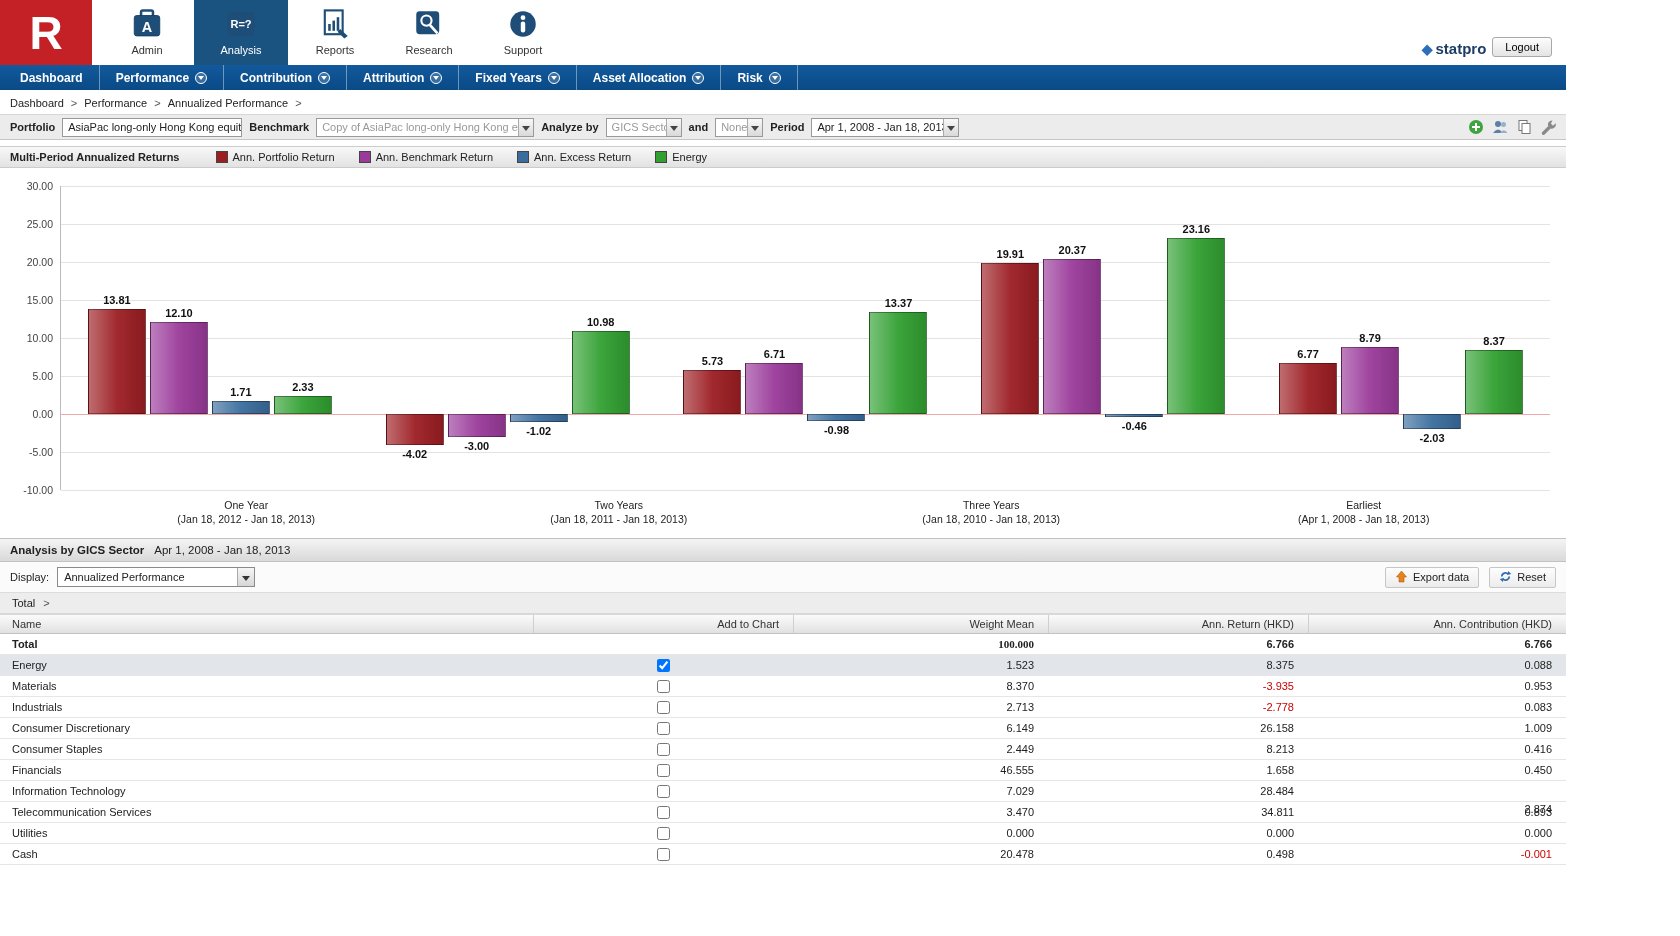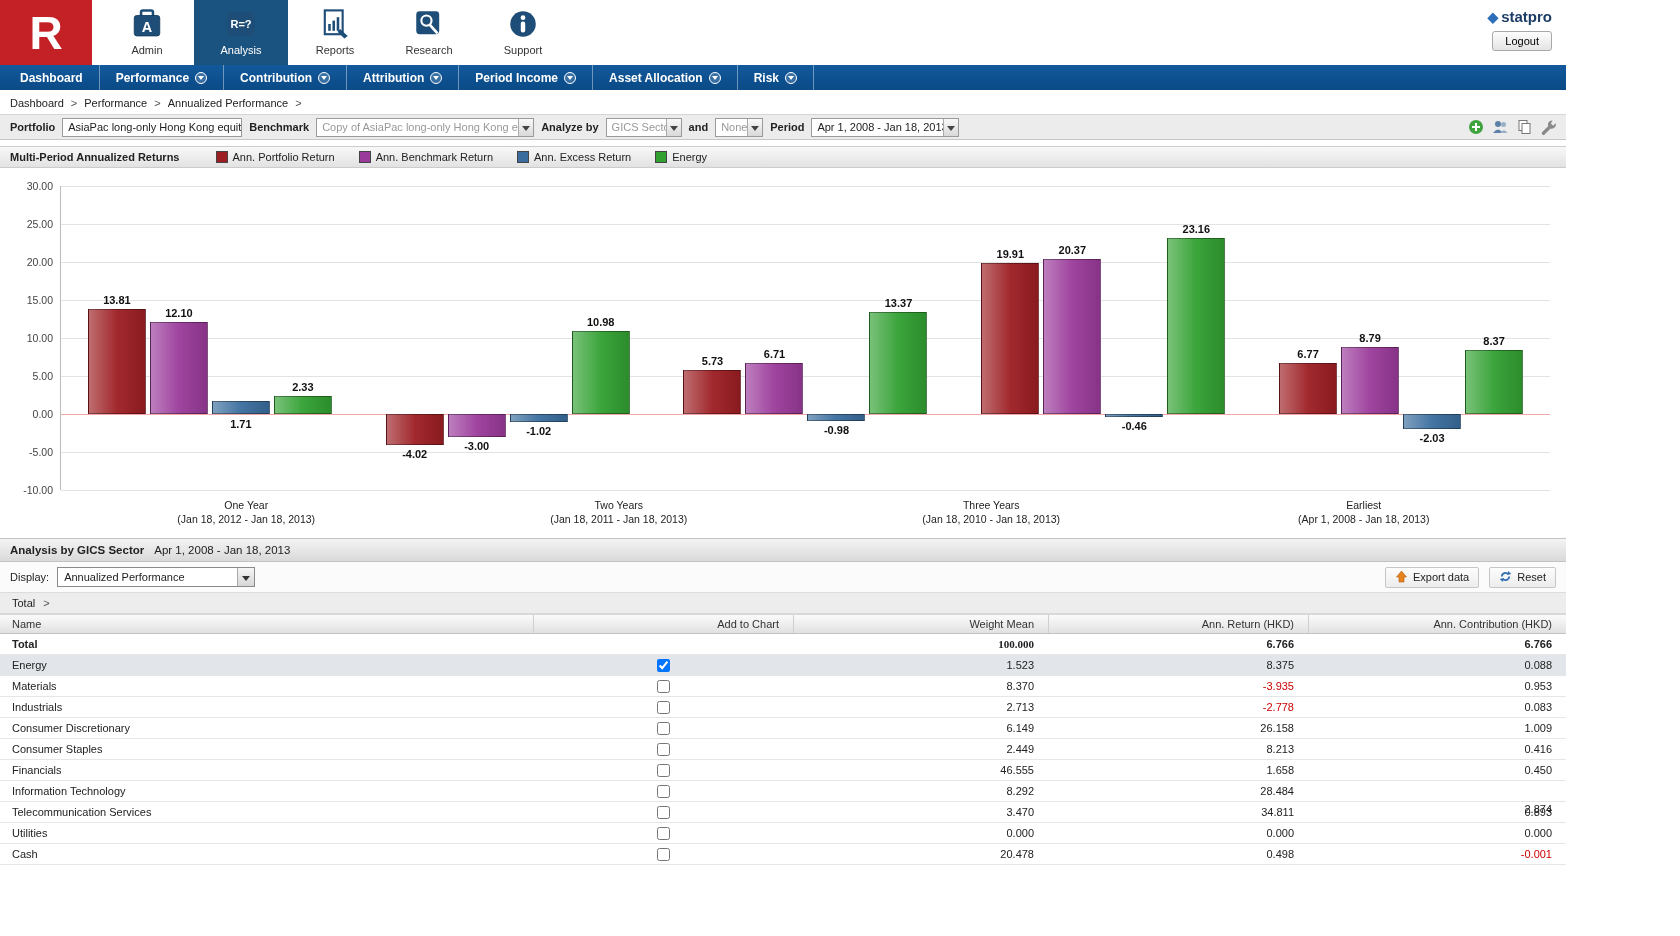--- a/index.html
+++ b/index.html
@@ -18,21 +18,21 @@
     font-size: 46px; font-weight: bold; cursor: pointer;
   }
   .tabs { display: flex; margin-left: 8px; }
   .tab {
     width: 94px; display: flex; flex-direction: column; align-items: center;
     padding-top: 5px; cursor: pointer; color: #333;
   }
   .tab.selected { background: #1b5380; color: #fff; }
   .tab-icon { width: 38px; height: 38px; display: flex; align-items: center; justify-content: center; }
   .tab-label { font-size: 11px; margin-top: 1px; }
-  .topbar-right { margin-left: auto; display: flex; flex-direction: column; align-items: flex-end; padding: 8px 14px; gap: 6px; }
+  .topbar-right { margin-left: auto; display: flex; flex-direction: row; align-items: flex-end; padding: 8px 14px; gap: 6px; }
   .brand { font-size: 15px; font-weight: bold; color: #1d3d66; display: flex; align-items: center; gap: 3px; }
   .diamond::before { content: "◆"; color: #2e6fba; font-size: 14px; }
   .logout {
     font-size: 11px; font-family: "Liberation Sans", sans-serif; padding: 3px 12px;
     background: linear-gradient(#fdfdfd, #e4e4e4); border: 1px solid #a8a8a8; border-radius: 3px; cursor: pointer;
   }
 
   
   .menubar {
     height: 25px; background: linear-gradient(#12599c, #0a4a86);
@@ -228,21 +228,21 @@
       </div>
       <div class="menu-item">
         <span class="menu-label">Contribution</span>
         <span class="dd-circle"></span>
       </div>
       <div class="menu-item">
         <span class="menu-label">Attribution</span>
         <span class="dd-circle"></span>
       </div>
       <div class="menu-item">
-        <span class="menu-label">Period Income</span>
+        <span class="menu-label">Fixed Years</span>
         <span class="dd-circle"></span>
       </div>
       <div class="menu-item">
         <span class="menu-label">Asset Allocation</span>
         <span class="dd-circle"></span>
       </div>
       <div class="menu-item">
         <span class="menu-label">Risk</span>
         <span class="dd-circle"></span>
       </div>
@@ -354,21 +354,21 @@
         <div class="ylabel" style="top: 87.5%;">-5.00</div>
         <div class="gridline" style="top: 100%;"></div>
         <div class="ylabel" style="top: 100%;">-10.00</div>
         <div class="bar-groups">
           <div class="bar-group">
             <div class="bar" style="left: calc(50% - 122px); width: 58px; background-color: rgb(156, 30, 35); top: 40.475%; height: 34.525%;"></div>
             <div class="bar-value" style="left: calc(50% - 122px); width: 58px; top: calc(40.475% - 15px);">13.81</div>
             <div class="bar" style="left: calc(50% - 60px); width: 58px; background-color: rgb(154, 58, 154); top: 44.75%; height: 30.25%;"></div>
             <div class="bar-value" style="left: calc(50% - 60px); width: 58px; top: calc(44.75% - 15px);">12.10</div>
             <div class="bar" style="left: calc(50% + 2px); width: 58px; background-color: rgb(58, 109, 157); top: 70.725%; height: 4.275%;"></div>
-            <div class="bar-value" style="left: calc(50% + 2px); width: 58px; top: calc(70.725% - 15px); margin-top: 32px;">1.71</div>
+            <div class="bar-value" style="left: calc(50% + 2px); width: 58px; top: calc(70.725% - 15px);">1.71</div>
             <div class="bar" style="left: calc(50% + 64px); width: 58px; background-color: rgb(49, 160, 49); top: 69.175%; height: 5.825%;"></div>
             <div class="bar-value" style="left: calc(50% + 64px); width: 58px; top: calc(69.175% - 15px);">2.33</div>
           </div>
           <div class="bar-group">
             <div class="bar" style="left: calc(50% - 122px); width: 58px; background-color: rgb(156, 30, 35); top: 75%; height: 10.05%;"></div>
             <div class="bar-value" style="left: calc(50% - 122px); width: 58px; top: calc(85.05% + 3px);">-4.02</div>
             <div class="bar" style="left: calc(50% - 60px); width: 58px; background-color: rgb(154, 58, 154); top: 75%; height: 7.5%;"></div>
             <div class="bar-value" style="left: calc(50% - 60px); width: 58px; top: calc(82.5% + 3px);">-3.00</div>
             <div class="bar" style="left: calc(50% + 2px); width: 58px; background-color: rgb(58, 109, 157); top: 75%; height: 2.55%;"></div>
             <div class="bar-value" style="left: calc(50% + 2px); width: 58px; top: calc(77.55% + 3px); text-align: center;">-1.02</div>
@@ -530,21 +530,21 @@
           </div>
           <div class="cell num" style="width: 255px;">46.555</div>
           <div class="cell num" style="width: 260px;">1.658</div>
           <div class="cell num" style="width: 258px;">0.450</div>
         </div>
         <div class="trow">
           <div class="cell name">Information Technology</div>
           <div class="cell check" style="width: 260px;">
             <input type="checkbox" style="">
           </div>
-          <div class="cell num" style="width: 255px;">8.292</div>
+          <div class="cell num" style="width: 255px;">7.029</div>
           <div class="cell num" style="width: 260px;">28.484</div>
           <div class="cell num" style="width: 258px; margin-top: 36px;">2.874</div>
         </div>
         <div class="trow">
           <div class="cell name">Telecommunication Services</div>
           <div class="cell check" style="width: 260px;">
             <input type="checkbox" style="">
           </div>
           <div class="cell num" style="width: 255px;">3.470</div>
           <div class="cell num" style="width: 260px;">34.811</div>

